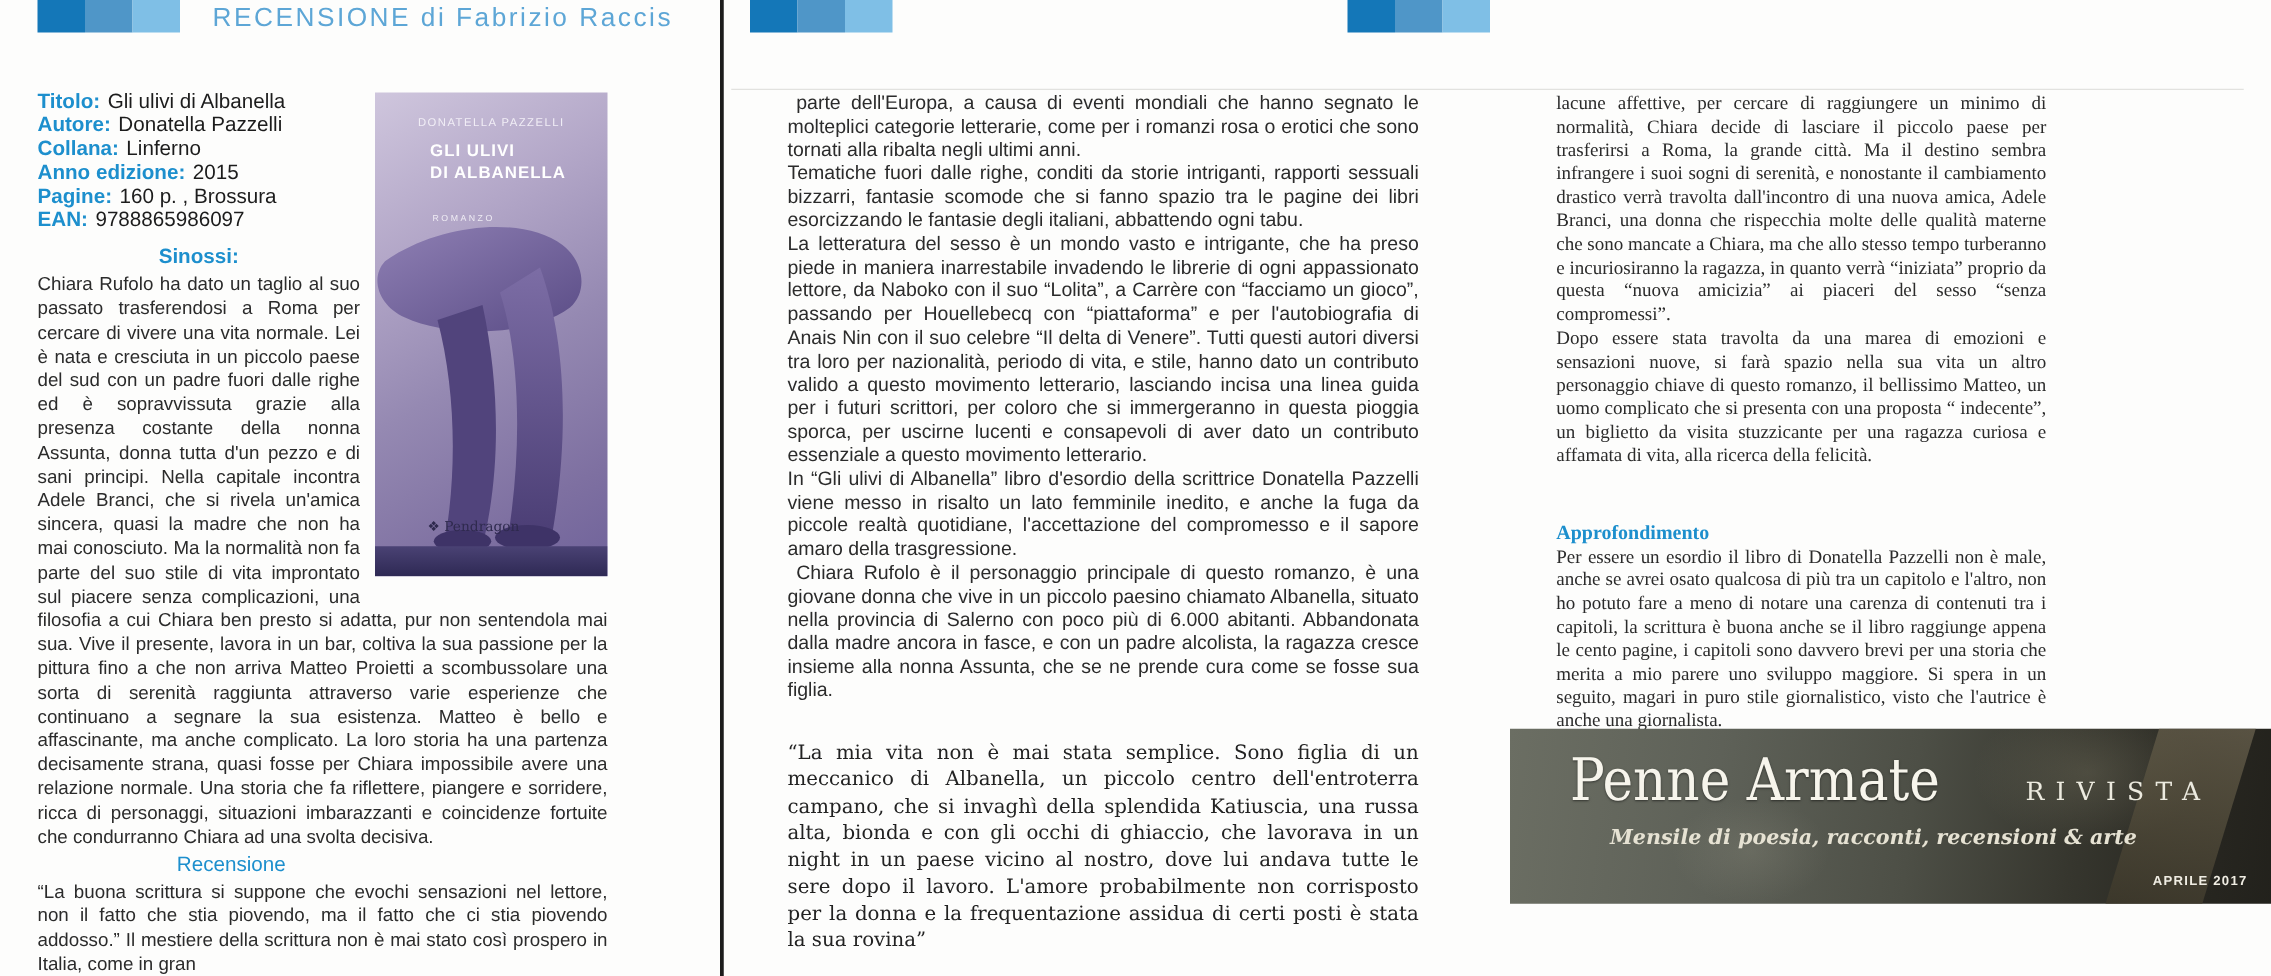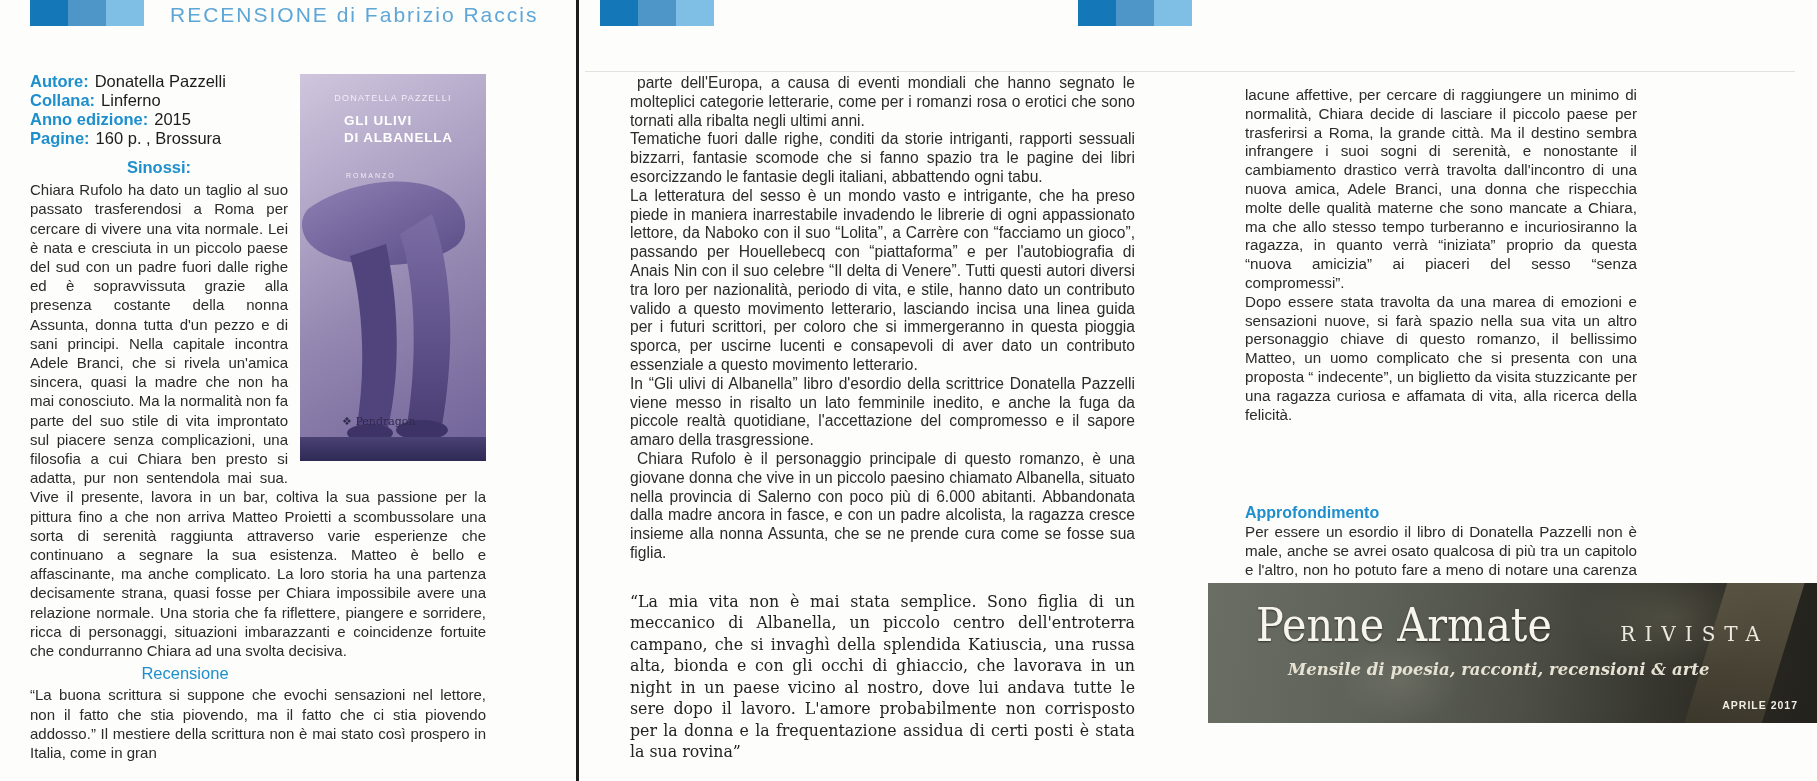--- a/index.html
+++ b/index.html
@@ -36,22 +36,22 @@
   .sec-head { color:#1d8fcd; font-weight:bold; font-size:16.5px; text-align:center; margin:10px 0 3px; }
   .rec-head { color:#1d8fcd; font-weight:normal; font-size:16.5px; width:310px; text-align:center; margin:4px 0 2px; }
 
   
   .col21 { position:absolute; left:630px; top:74px; width:505px; font-size:15.6px; line-height:18.8px; text-align:justify; }
   .col21 p.ind { text-indent:7px; }
   .quote { margin-top:28px; font-family:"DejaVu Serif", serif; font-size:15.8px; line-height:21.5px;
            color:#222; text-align:justify; }
 
   
-  .col22 { position:absolute; left:1245px; top:86px; width:392px; font-size:15.2px; line-height:18.8px; text-align:justify; }
-  .appr-head { color:#1d8fcd; font-weight:bold; font-size:16px; margin-top:80px; text-align:left; }
+  .col22 { position:absolute; left:1245px; top:74px; width:392px; font-size:15.2px; line-height:18.8px; text-align:justify;font-family:Liberation Serif, serif; }
+  .appr-head { color:#1d8fcd; font-weight:bold; font-size:16px; margin-top:43px; text-align:left; }
 
   
   .banner { position:absolute; left:1208px; top:583px; width:642px; height:140px; overflow:hidden;
             background:
               radial-gradient(ellipse 140px 90px at 72% 25%, rgba(150,145,120,.25), transparent 65%),
               radial-gradient(ellipse 90px 60px at 30% 70%, rgba(170,168,150,.18), transparent 70%),
               linear-gradient(97deg,#6b6e63 0%, #5e6158 26%, #4d4f46 50%, #36362e 70%, #272620 86%, #201f1a 100%); }
   .banner::after { content:""; position:absolute; right:70px; top:-20px; width:74px; height:190px;
                    transform:rotate(17deg); opacity:.75;
                    background:linear-gradient(180deg,#6b6platform350 0%, #5d5643 30%, #3b3628 100%);
@@ -118,24 +118,26 @@
       </div>
       <div class="cover-genre">ROMANZO</div>
       <div class="cover-publisher">
         <span>❖</span>
         <span>Pendragon</span>
       </div>
       <div class="cover-floor"></div>
     </div>
 
     <div class="meta">
+      <div><span class="meta-label">Titolo:</span><span class="meta-value">Gli ulivi di Albanella</span></div>
       <div><span class="meta-label">Autore:</span><span class="meta-value">Donatella Pazzelli</span></div>
       <div><span class="meta-label">Collana:</span><span class="meta-value">Linferno</span></div>
       <div><span class="meta-label">Anno edizione:</span><span class="meta-value">2015</span></div>
       <div><span class="meta-label">Pagine:</span><span class="meta-value">160 p. , Brossura</span></div>
+      <div><span class="meta-label">EAN:</span><span class="meta-value">9788865986097</span></div>
     </div>
 
     <div class="sec-head">Sinossi:</div>
     <p>Chiara Rufolo ha dato un taglio al suo passato trasferendosi a Roma per cercare di vivere una vita normale. Lei è nata e cresciuta in un piccolo paese del sud con un padre fuori dalle righe ed è sopravvissuta grazie alla presenza costante della nonna Assunta, donna tutta d'un pezzo e di sani principi. Nella capitale incontra Adele Branci, che si rivela un'amica sincera, quasi la madre che non ha mai conosciuto. Ma la normalità non fa parte del suo stile di vita improntato sul piacere senza complicazioni, una filosofia a cui Chiara ben presto si adatta, pur non sentendola mai sua. Vive il presente, lavora in un bar, coltiva la sua passione per la pittura fino a che non arriva Matteo Proietti a scombussolare una sorta di serenità raggiunta attraverso varie esperienze che continuano a segnare la sua esistenza. Matteo è bello e affascinante, ma anche complicato. La loro storia ha una partenza decisamente strana, quasi fosse per Chiara impossibile avere una relazione normale. Una storia che fa riflettere, piangere e sorridere, ricca di personaggi, situazioni imbarazzanti e coincidenze fortuite che condurranno Chiara ad una svolta decisiva.</p>
 
     <div class="rec-head">Recensione</div>
     <p>“La buona scrittura si suppone che evochi sensazioni nel lettore, non il fatto che stia piovendo, ma il fatto che ci stia piovendo addosso.”  Il mestiere della scrittura non è mai stato così prospero in Italia, come in gran</p>
   </div>
   <div class="pagenum" style="left:30px; width:456px;">20</div>
 

